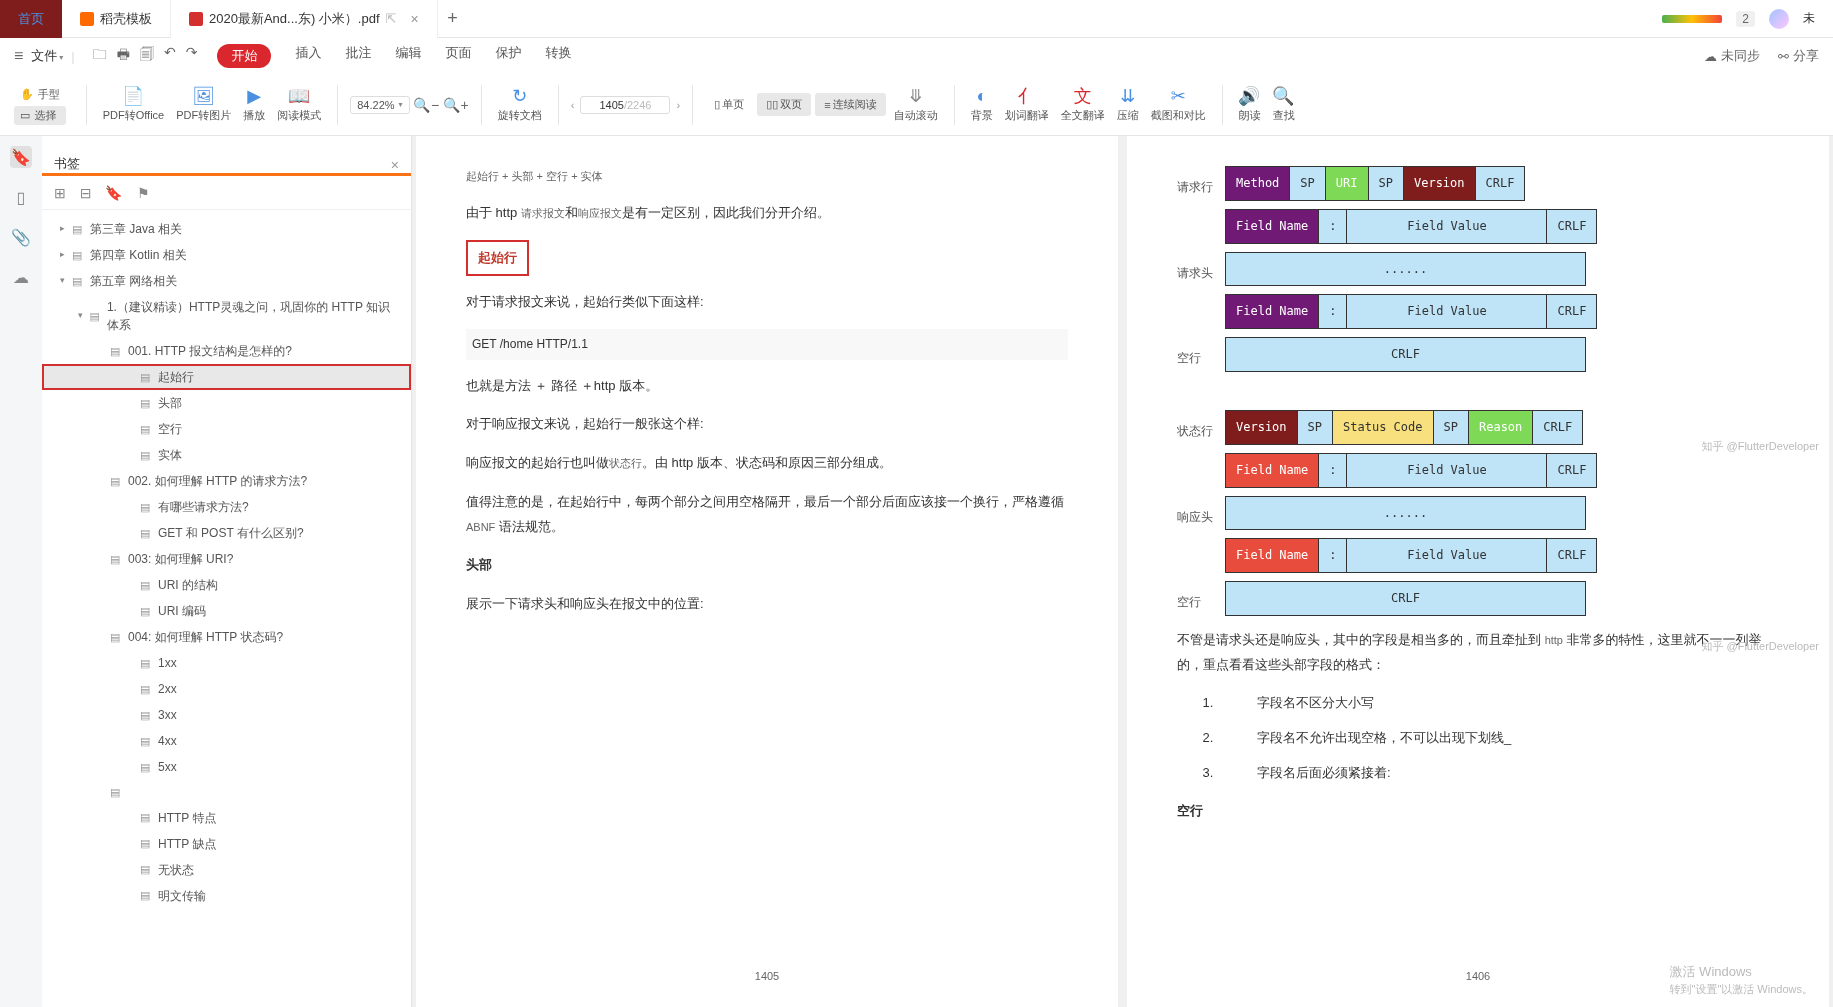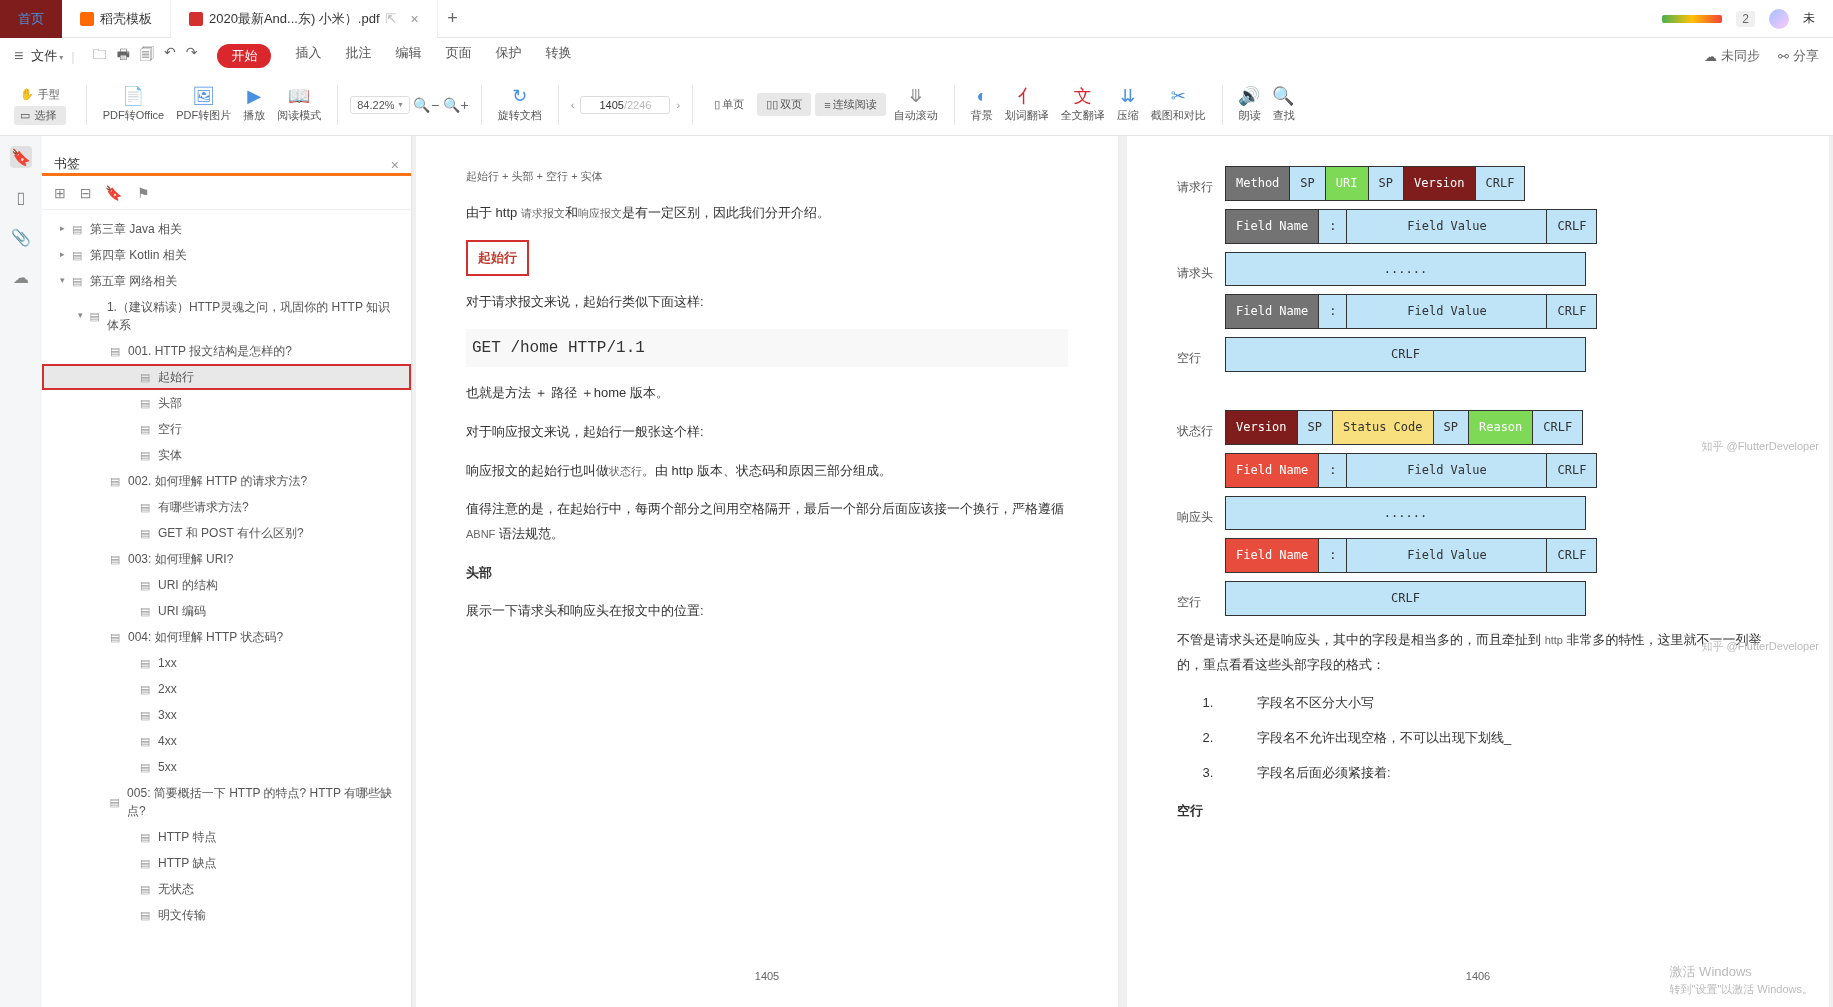--- a/index.html
+++ b/index.html
@@ -72,28 +72,28 @@
 .bm-row.l2 { padding-left:36px; }
 .bm-row.l3 { padding-left:56px; }
 .bm-row.l4 { padding-left:86px; }
 
 
 .main-view { flex:1; background:#f0f0f0; padding:0; overflow:hidden; display:flex; position:relative; }
 .page-col { flex:1; background:#fff; margin:0 4px; padding:30px 50px; font-size:13px; color:#333; line-height:1.9; position:relative; overflow:hidden; }
 .page-col.left { border-right:1px solid #eee; }
 .page-content p { margin-bottom:14px; }
 .page-content .small { font-size:11px; color:#666; }
-.page-content .mono { font-family:Liberation Mono, monospace; font-size:16px; background:#f8f8f8; padding:4px 6px; display:block; margin-bottom:14px; }
+.page-content .mono { font-family:Liberation Sans, sans-serif; font-size:12px; background:#f8f8f8; padding:4px 6px; display:block; margin-bottom:14px; }
 .red-box { border:2px solid #d32f2f; padding:4px 10px; display:inline-block; color:#c0392b; font-weight:bold; margin-bottom:14px; }
 .page-num { position:absolute; bottom:20px; left:50%; transform:translateX(-50%); font-size:11px; color:#666; }
 
 
 .http-tbl { border-collapse:collapse; margin-bottom:8px; font-size:12px; }
 .http-tbl td { border:1px solid #333; padding:5px 10px; text-align:center; font-family:Consolas,monospace; }
-.c-orange { background:#737373; color:#fff;margin-left:16px; }
+.c-orange { background:#701a75; color:#fff;margin-left:16px; }
 .c-blue-l { background:#bfe3f7; }
 .c-green { background:#7ed957; color:#fff; }
 .c-blue-d { background:#7f1d1d; color:#fff; }
 .c-red { background:#e74c3c; color:#fff; }
 .c-yellow { background:#f7e07d; }
 .row-label { font-size:12px; color:#555; vertical-align:middle; padding-right:12px; }
 .watermark { position:absolute; right:10px; color:#bbb; font-size:11px; }
 .wm1 { top:300px; }
 .wm2 { top:500px; }
 
@@ -358,21 +358,20 @@
           <span>4xx</span>
         </div>
         <div class="bm-row l4">
           <span class="bm-caret"></span>
           <span class="bm-icon">▤</span>
           <span>5xx</span>
         </div>
         <div class="bm-row l3">
           <span class="bm-caret"></span>
           <span class="bm-icon">▤</span>
-          <span>005: 简要概括一下 HTTP 的特点? HTTP 有哪些缺点?</span>
         </div>
         <div class="bm-row l4">
           <span class="bm-caret"></span>
           <span class="bm-icon">▤</span>
           <span>HTTP 特点</span>
         </div>
         <div class="bm-row l4">
           <span class="bm-caret"></span>
           <span class="bm-icon">▤</span>
           <span>HTTP 缺点</span>
@@ -392,21 +391,21 @@
 
   <div class="main-view">
 
     <div class="page-col left">
       <div class="page-content">
         <p class="small">起始行 + 头部 + 空行 + 实体</p>
         <p><span>由于 http </span><span class="small">请求报文</span><span>和</span><span class="small">响应报文</span><span>是有一定区别，因此我们分开介绍。</span></p>
         <div class="red-box">起始行</div>
         <p>对于请求报文来说，起始行类似下面这样:</p>
         <span class="mono">GET /home HTTP/1.1</span>
-        <p>也就是方法 ＋ 路径 ＋home 版本。</p>
+        <p>也就是方法 ＋ 路径 ＋http 版本。</p>
         <p>对于响应报文来说，起始行一般张这个样:</p>
         <p><span>响应报文的起始行也叫做</span><span class="small">状态行</span><span>。由 http 版本、状态码和原因三部分组成。</span></p>
         <p><span>值得注意的是，在起始行中，每两个部分之间用空格隔开，最后一个部分后面应该接一个换行，严格遵循 </span><span class="small">ABNF</span><span> 语法规范。</span></p>
         <p style="font-weight:bold">头部</p>
         <p>展示一下请求头和响应头在报文中的位置:</p>
       </div>
       <div class="page-num">1405</div>
     </div>
 
     <div class="page-col">

